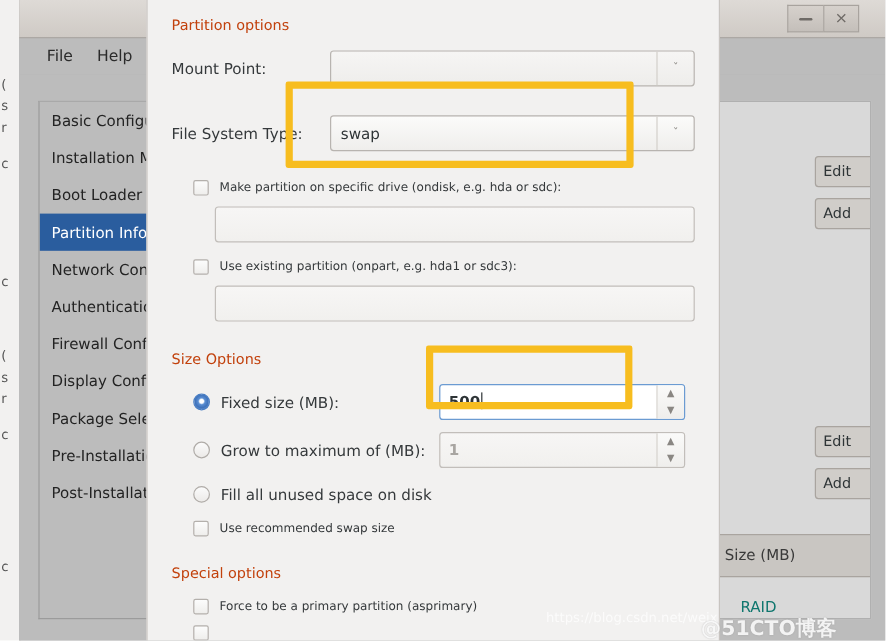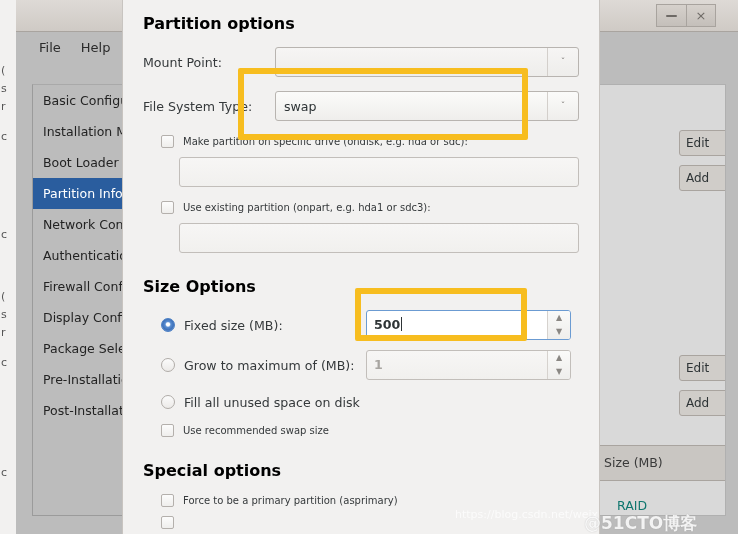--- a/index.html
+++ b/index.html
@@ -189,30 +189,30 @@
     border-right: 1px solid #c8c4c0;
     box-sizing: border-box;
     overflow: hidden;
   }
   .dialog-inner {
     position: relative;
     padding: 14px 20px 0 20px;
   }
 
   .group-title {
-    font-size: 16px;
-    font-weight: bold;
-    color: #000000;
+    font-size: 12px;
+    font-weight: normal;
+    color: #c2410c;
     margin: 0 0 14px 0;
   }
 
   .form-row {
     display: flex;
     align-items: center;
-    margin-bottom: 14px;
+    margin-bottom: 24px;
     height: 30px;
   }
   .form-label {
     width: 132px;
     flex: 0 0 132px;
     font-size: 12.6px;
     color: #35393b;
   }
 
   

